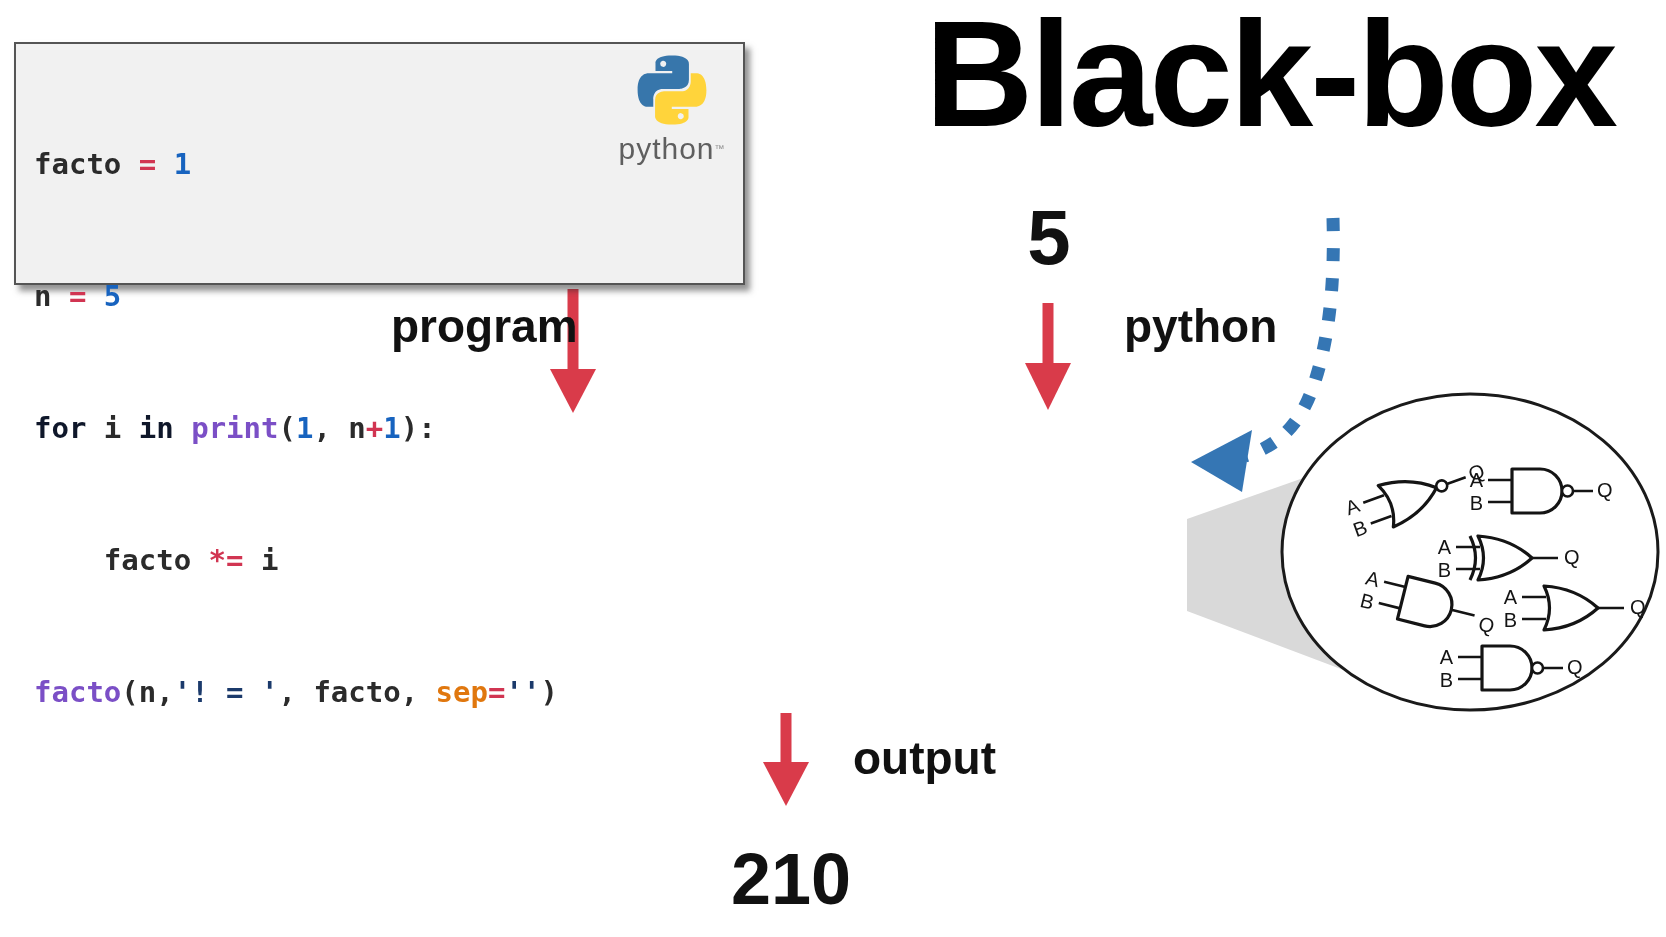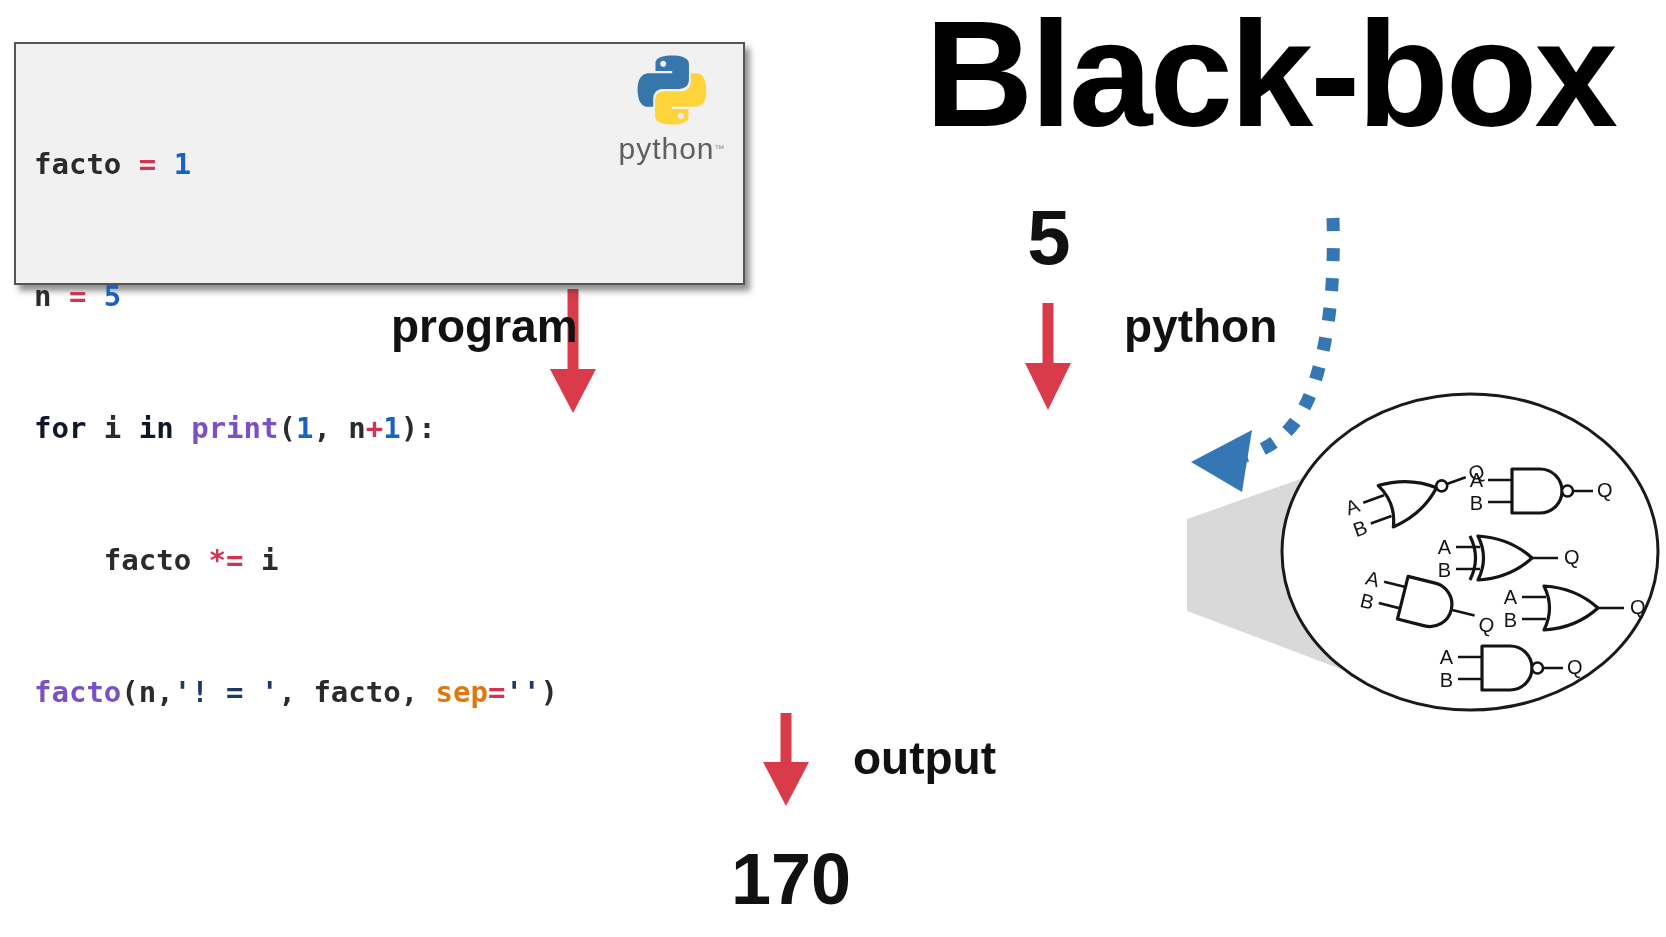--- a/index.html
+++ b/index.html
@@ -143,16 +143,16 @@
       <div class="word"><span>python</span><span class="tm">™</span></div>
     </div>
   </div>
 
   <div class="blackbox-title">Black-box</div>
 
   <div class="flow-label" style="left:360px;top:303px;">program</div>
   <div class="value-label" style="left:999px;top:198px;width:100px;font-size:78px;line-height:78px;">5</div>
   <div class="flow-label" style="left:1093px;top:303px;">python</div>
   <div class="flow-label" style="left:822px;top:735px;">output</div>
-  <div class="value-label" style="left:691px;top:843px;width:200px;font-size:72px;line-height:72px;">170</div>
+  <div class="value-label" style="left:691px;top:843px;width:200px;font-size:72px;line-height:72px;">210</div>
 
 
 </div>
 
 </body></html>

